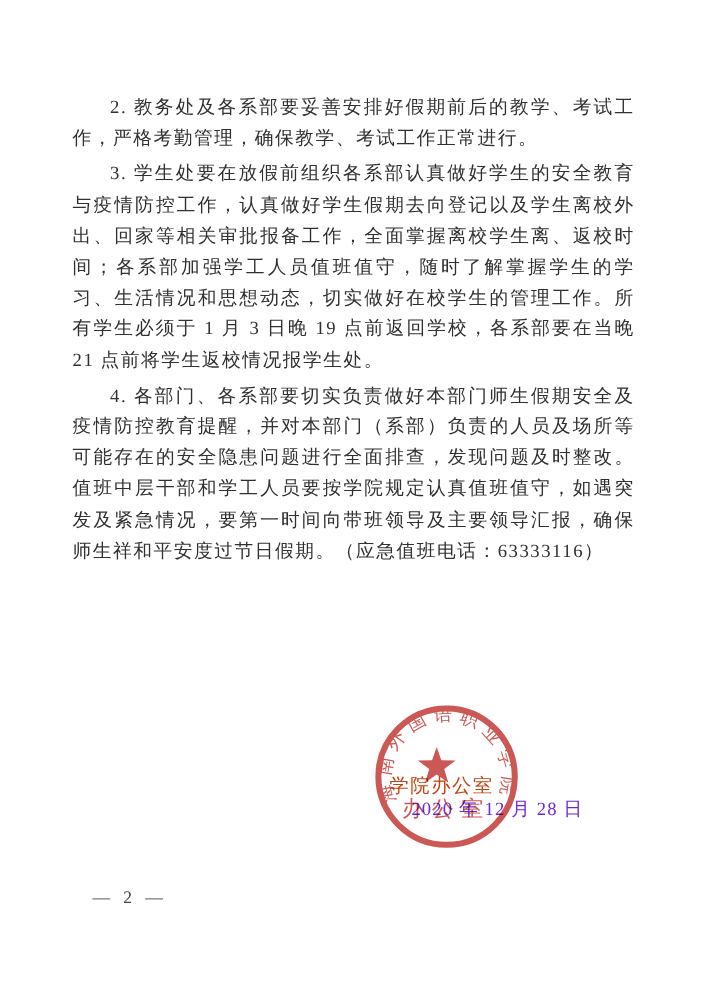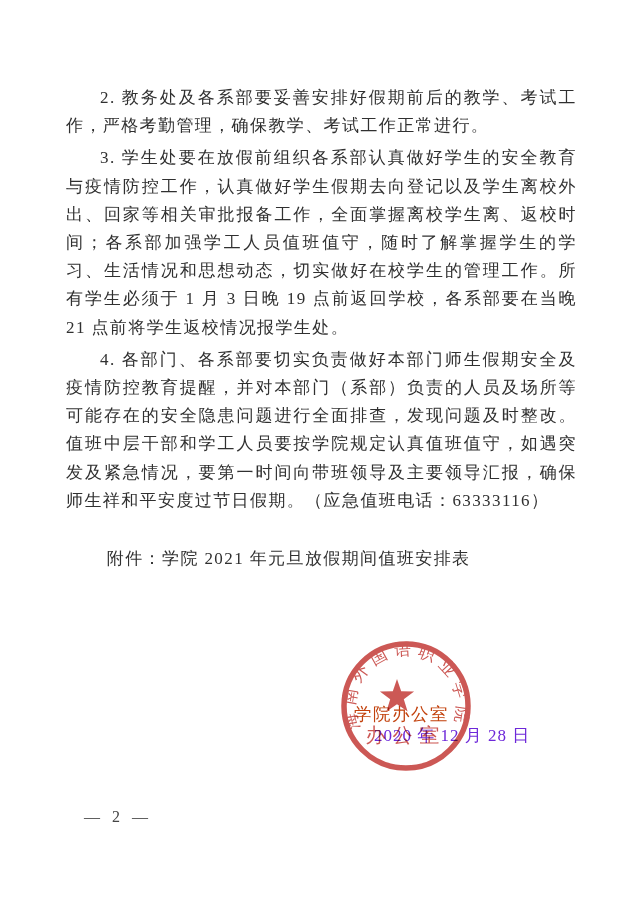--- a/index.html
+++ b/index.html
@@ -79,21 +79,20 @@
 <body>
 
 <div class="page">
 
   <div class="doc">
     <div id="paragraphs">
         <p class="para">2. 教务处及各系部要妥善安排好假期前后的教学、考试工作，严格考勤管理，确保教学、考试工作正常进行。</p>
         <p class="para">3. 学生处要在放假前组织各系部认真做好学生的安全教育与疫情防控工作，认真做好学生假期去向登记以及学生离校外出、回家等相关审批报备工作，全面掌握离校学生离、返校时间；各系部加强学工人员值班值守，随时了解掌握学生的学习、生活情况和思想动态，切实做好在校学生的管理工作。所有学生必须于 1 月 3 日晚 19 点前返回学校，各系部要在当晚 21 点前将学生返校情况报学生处。</p>
         <p class="para">4. 各部门、各系部要切实负责做好本部门师生假期安全及疫情防控教育提醒，并对本部门（系部）负责的人员及场所等可能存在的安全隐患问题进行全面排查，发现问题及时整改。值班中层干部和学工人员要按学院规定认真值班值守，如遇突发及紧急情况，要第一时间向带班领导及主要领导汇报，确保师生祥和平安度过节日假期。（应急值班电话：63333116）</p>
       </div>
-    <p class="attachment">附件：学院 2021 年元旦放假期间值班安排表</p>
   </div>
 
   <div class="office-line">学院办公室</div>
 
   <div class="date-line">2020 年 12 月 28 日</div>
 
   <svg class="seal" viewBox="0 0 144 144" xmlns="http://www.w3.org/2000/svg">
     <g fill="#c5413d" stroke="none">
 
       <circle cx="72" cy="72" r="62" fill="none" stroke="#c5413d" stroke-width="5.5"></circle>

